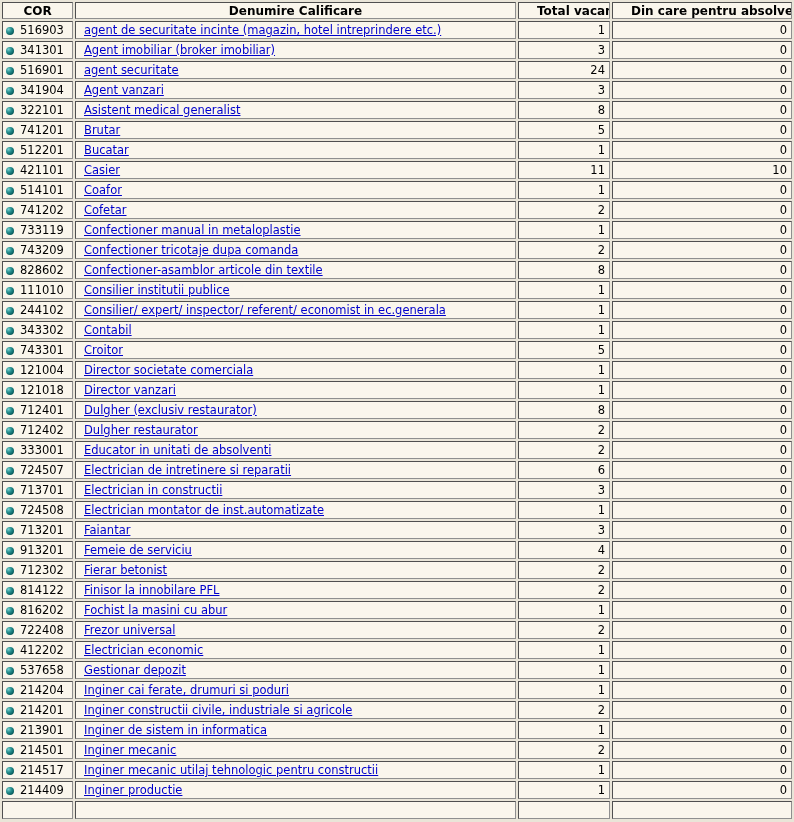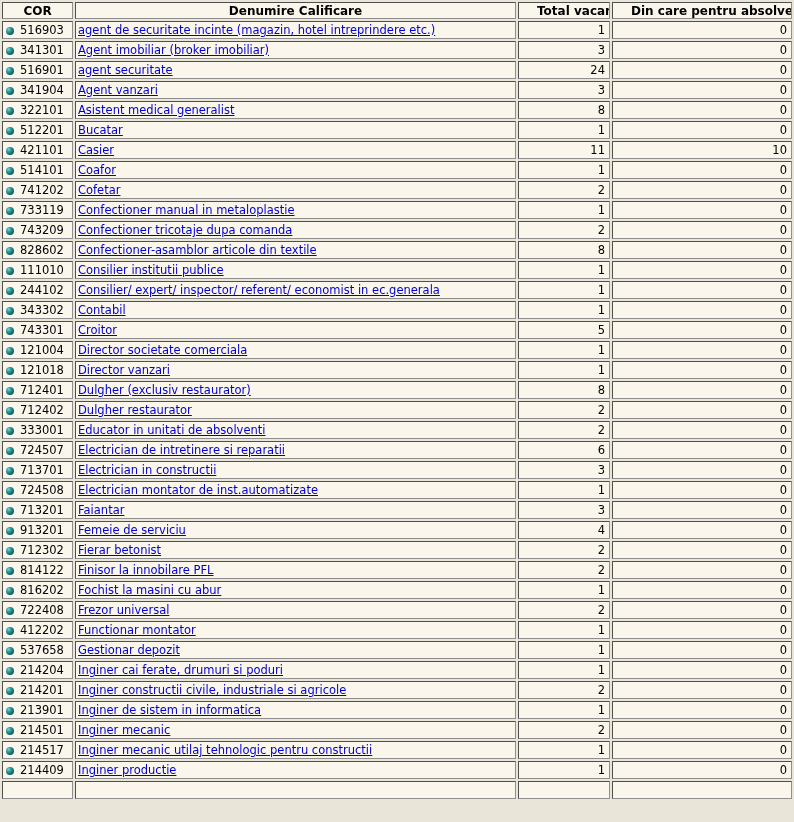--- a/index.html
+++ b/index.html
@@ -32,21 +32,21 @@
     font-size: 12px;
     text-align: center;
     padding: 0 18px;
   }
   col.c-cor  { width: 71px; }
   col.c-name { width: 441px; }
   col.c-tot  { width: 92px; }
   col.c-abs  { width: 180px; }
   td.cell-cor { }
   td.cell-num { text-align: right; padding-right: 4px; }
-  td.cell-name { padding-left: 2px; }
+  td.cell-name { padding-left: 8px; }
   .bullet {
     display: inline-block;
     width: 8px; height: 8px;
     border-radius: 50%;
     background: radial-gradient(circle at 32% 30%, #7fd0d0 0%, #2a9393 35%, var(--bullet, #0b6363) 70%, #063f3f 100%);
     margin-right: 6px;
     vertical-align: -1px;
   }
   .cor-text { color: var(--text, #000); }
   a.qlink {
@@ -123,20 +123,30 @@
     <td class="cell-cor">
       <span class="bullet"></span><span class="cor-text">322101</span>
     </td>
     <td class="cell-name">
       <a class="qlink">Asistent medical generalist</a>
     </td>
     <td class="cell-num">8</td>
     <td class="cell-num">0</td>
   </tr>
 
+  <tr>
+    <td class="cell-cor">
+      <span class="bullet"></span><span class="cor-text">741201</span>
+    </td>
+    <td class="cell-name">
+      <a class="qlink">Brutar</a>
+    </td>
+    <td class="cell-num">5</td>
+    <td class="cell-num">0</td>
+  </tr>
 
   <tr>
     <td class="cell-cor">
       <span class="bullet"></span><span class="cor-text">512201</span>
     </td>
     <td class="cell-name">
       <a class="qlink">Bucatar</a>
     </td>
     <td class="cell-num">1</td>
     <td class="cell-num">0</td>
@@ -404,21 +414,21 @@
     </td>
     <td class="cell-num">2</td>
     <td class="cell-num">0</td>
   </tr>
 
   <tr>
     <td class="cell-cor">
       <span class="bullet"></span><span class="cor-text">412202</span>
     </td>
     <td class="cell-name">
-      <a class="qlink">Functionar montator</a>
+      <a class="qlink">Electrician economic</a>
     </td>
     <td class="cell-num">1</td>
     <td class="cell-num">0</td>
   </tr>
 
   <tr>
     <td class="cell-cor">
       <span class="bullet"></span><span class="cor-text">537658</span>
     </td>
     <td class="cell-name">

